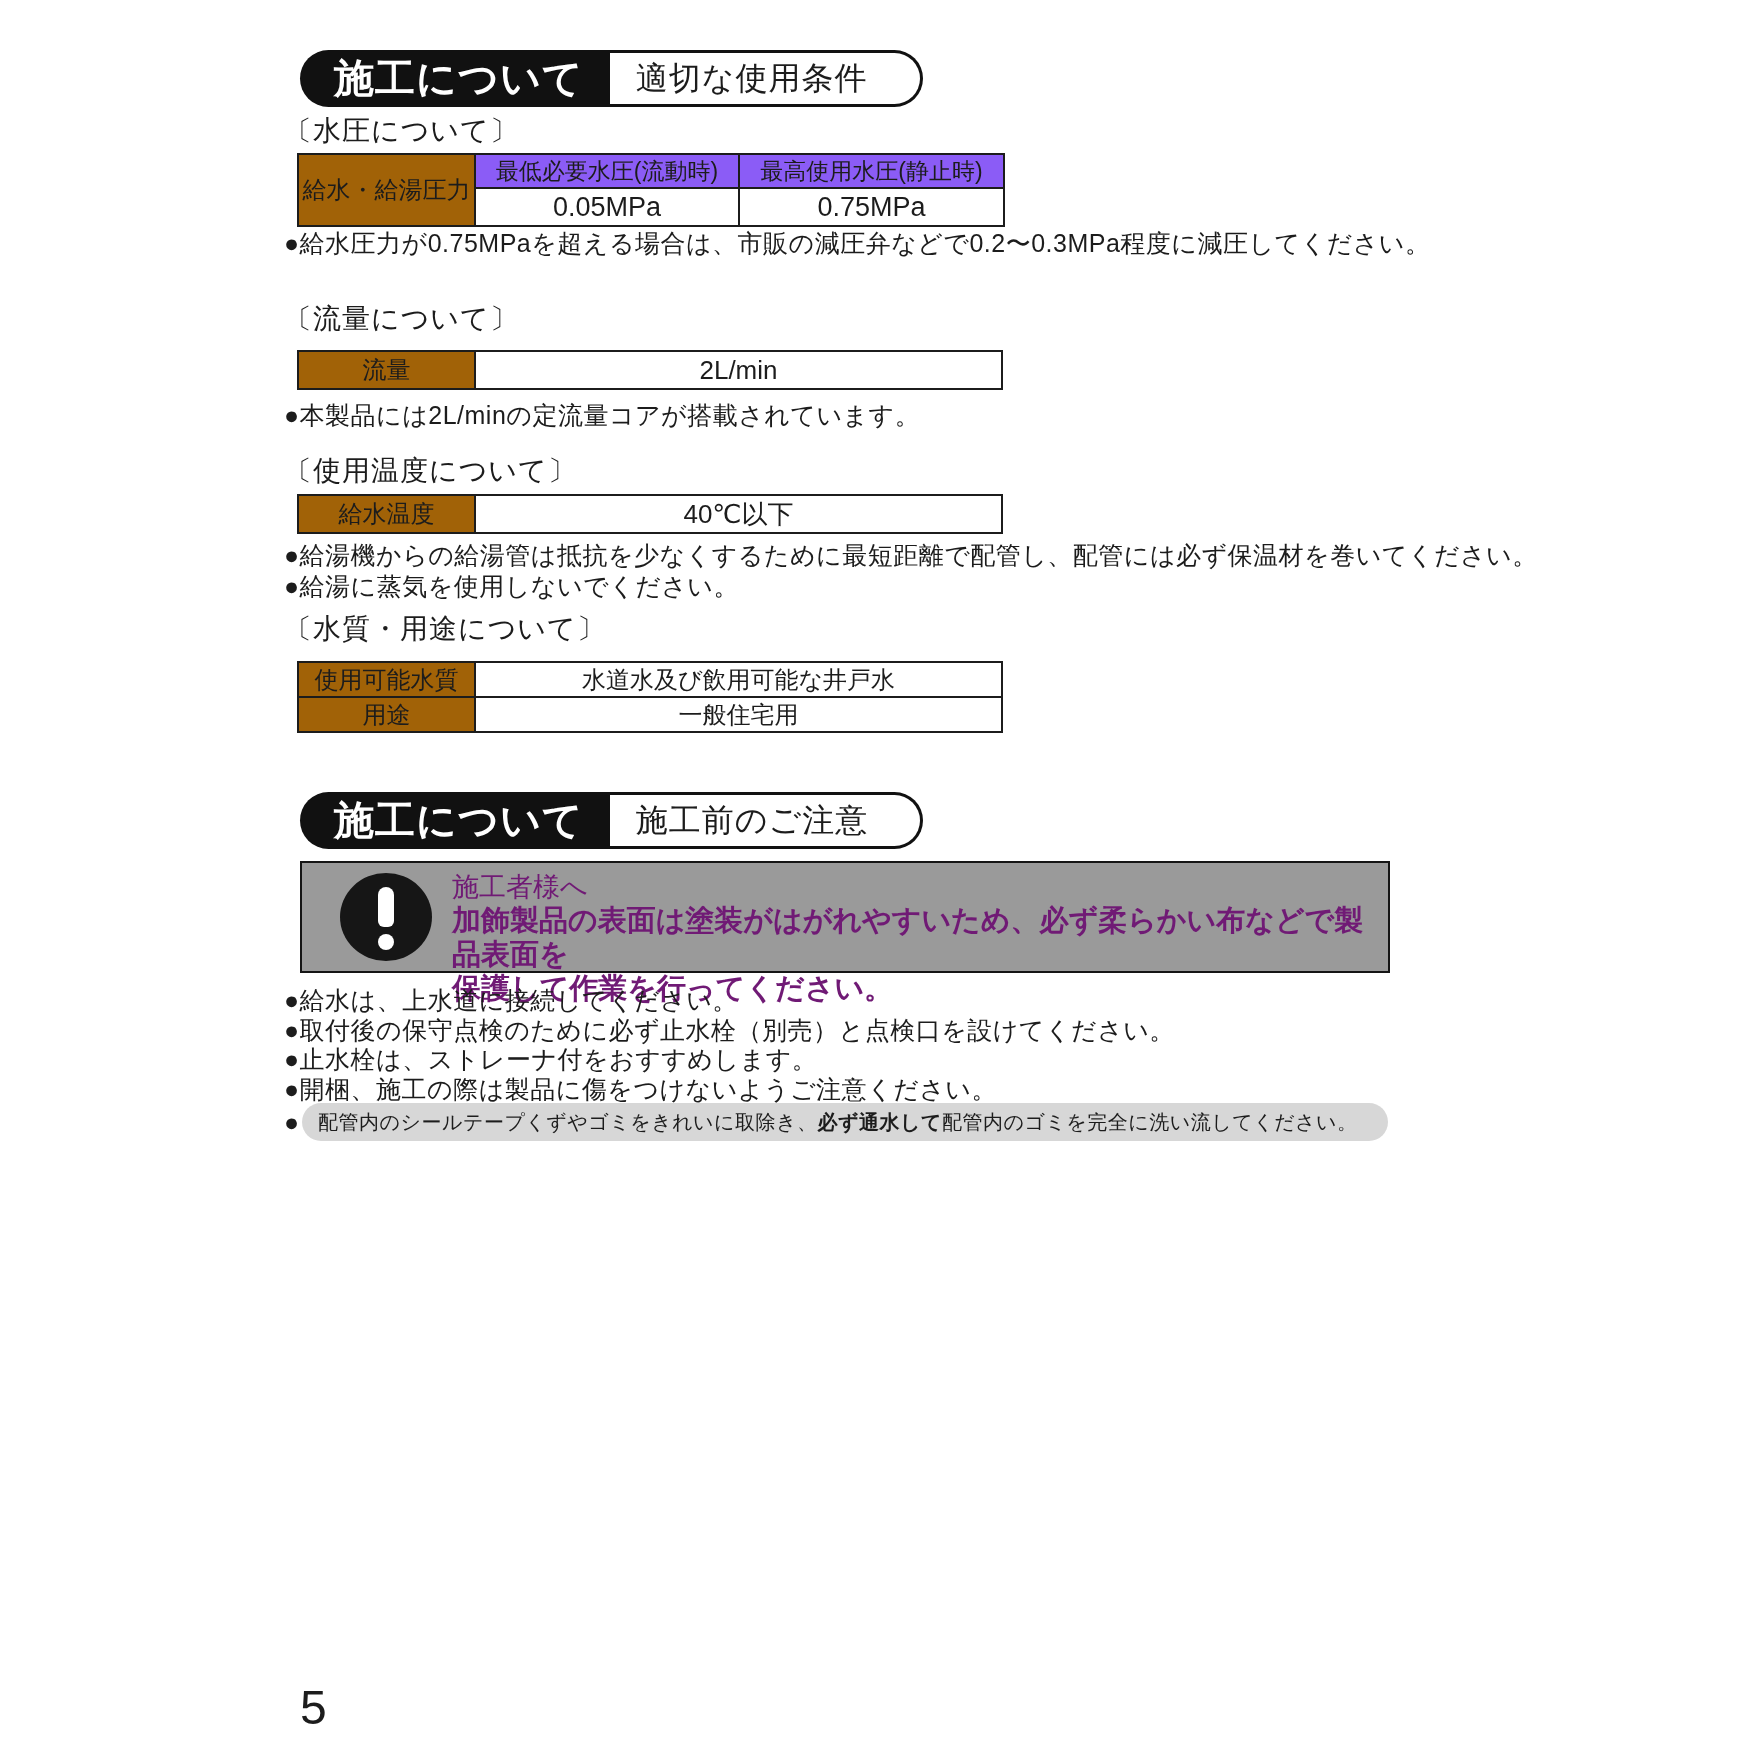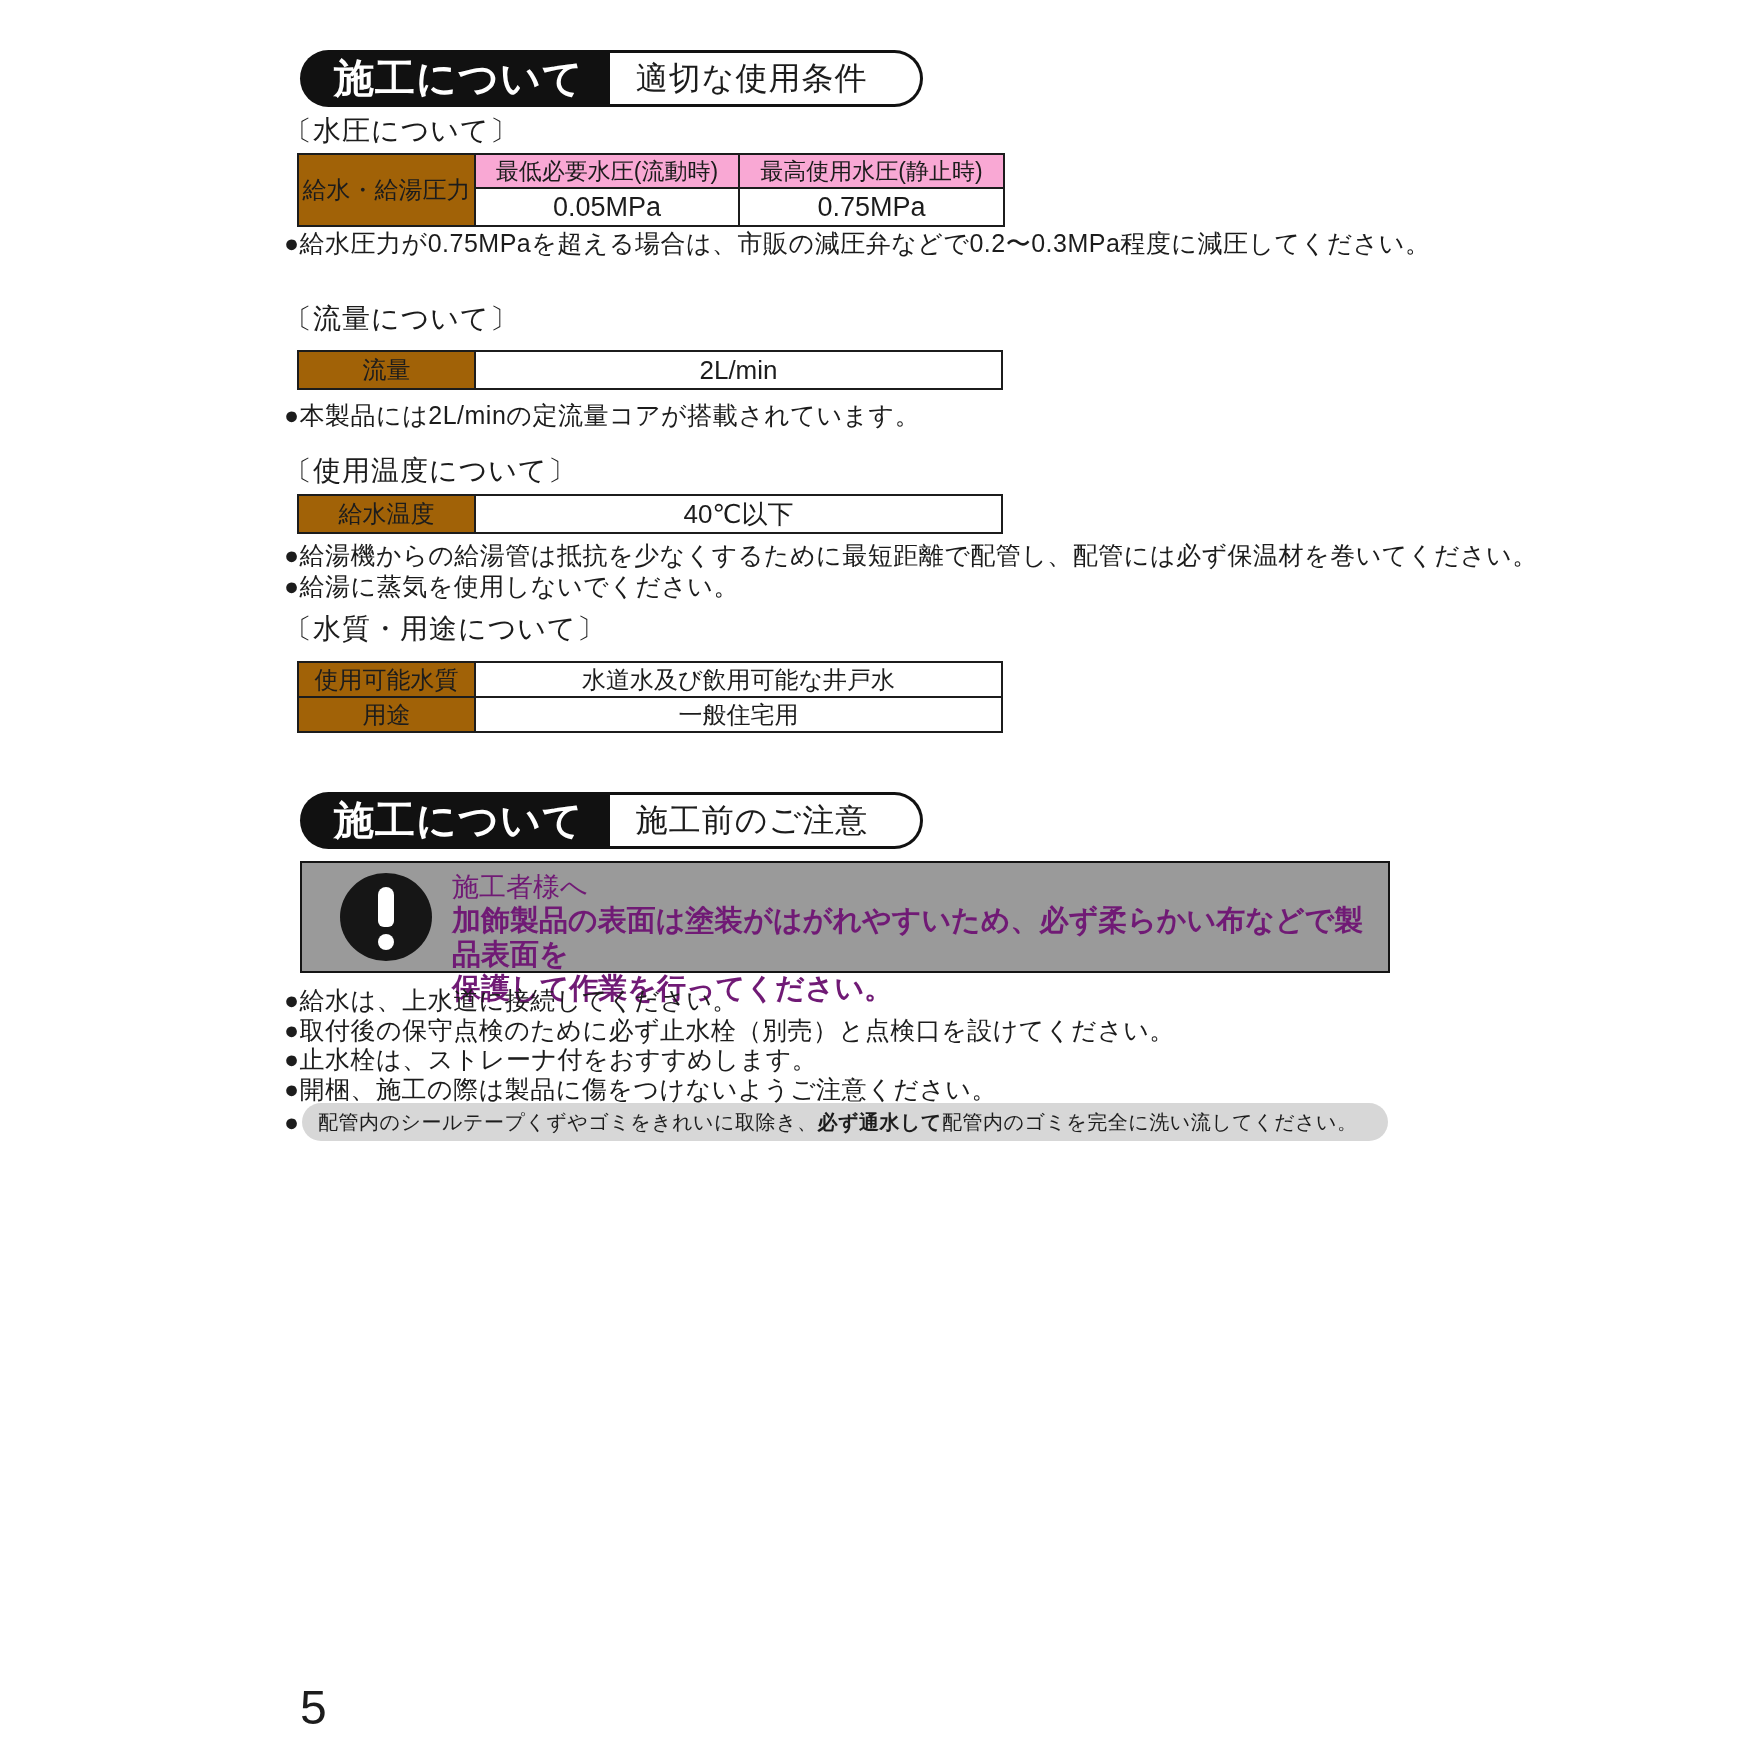--- a/index.html
+++ b/index.html
@@ -26,21 +26,21 @@
   
   .sec-label{font-size:28px;font-weight:500;letter-spacing:1px;}
 
   
   table.jt{border-collapse:collapse;table-layout:fixed;}
   table.jt td{
     border:2px solid #1c1c1c;text-align:center;vertical-align:middle;
     padding:0;overflow:hidden;
   }
   td.lab{background:#a16207;font-size:24px;}
-  td.hed{background:#f9a8d4;font-size:23px;}
+  td.hed{background:#8b5cf6;font-size:23px;}
   td.val{background:#fff;font-size:27px;}
 
   
   .note{font-size:25px;line-height:31px;letter-spacing:0.5px;}
   .bullets div{font-size:25px;line-height:29.5px;letter-spacing:0.5px;}
 
   
   .warnbox{
     background:#9a9a9a;border:2px solid #151515;width:1086px;height:108px;
   }

